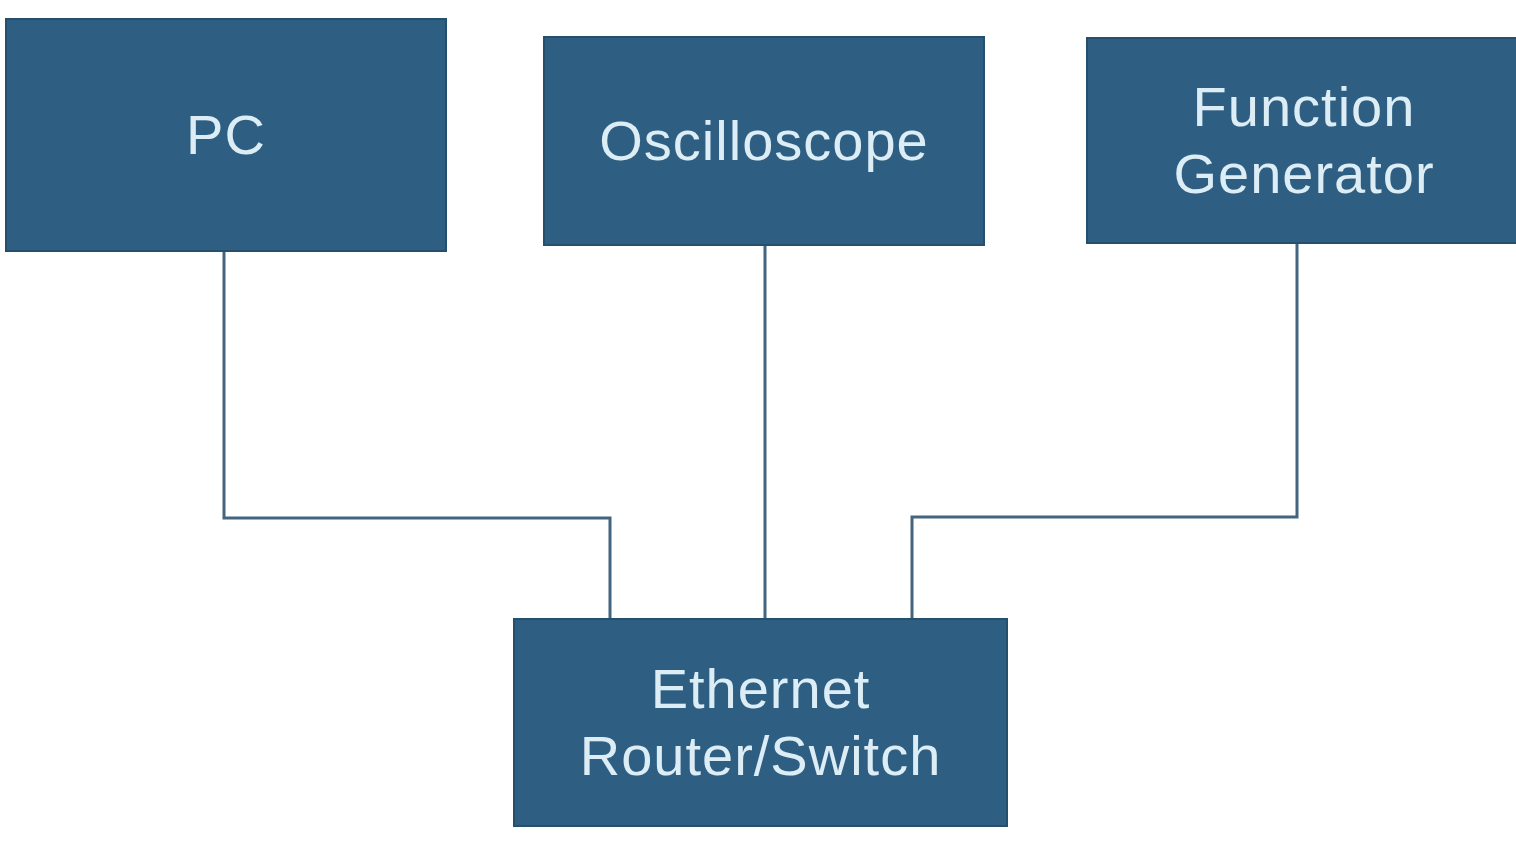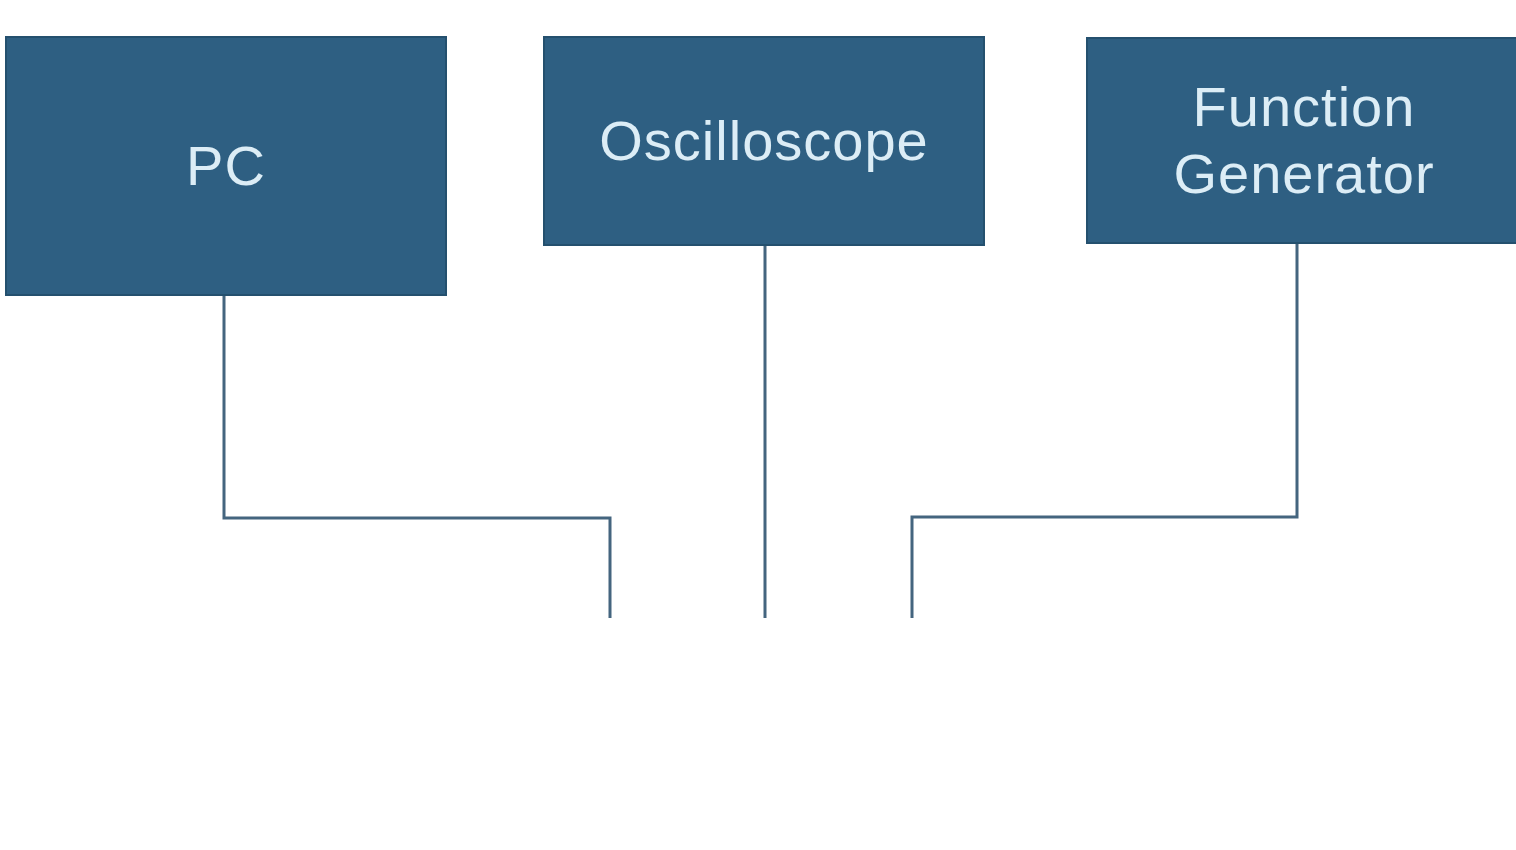--- a/index.html
+++ b/index.html
@@ -33,21 +33,21 @@
     text-align: center;
   }
   .node-label {
     color: #dcedf6;
     font-size: 56px;
     font-weight: 400;
     line-height: 1.18;
     letter-spacing: 1px;
     padding: 0 18px;
   }
-  .node-pc              { left: 5px;    top: 36px;  width: 442px; height: 260px; }
+  .node-pc              { left: 5px;    top: 18px;  width: 442px; height: 234px; }
   .node-oscilloscope    { left: 543px;  top: 36px;  width: 442px; height: 210px; }
   .node-function-gen    { left: 1072px; top: 37px;  width: 436px; height: 207px; margin-left: 14px; }
   .node-router-switch   { left: 513px;  top: 618px; width: 495px; height: 209px; }
 </style>
 </head>
 <body>
 
 <div class="stage">
 
   <svg class="connectors" viewBox="0 0 1516 850" xmlns="http://www.w3.org/2000/svg">
@@ -61,14 +61,17 @@
   </div>
 
   <div class="node node-oscilloscope">
     <div class="node-label">Oscilloscope</div>
   </div>
 
   <div class="node node-function-gen">
     <div class="node-label">Function Generator</div>
   </div>
 
+  <div class="node node-router-switch">
+    <div class="node-label">Ethernet Router/Switch</div>
+  </div>
 
 </div>
 
 </body></html>

